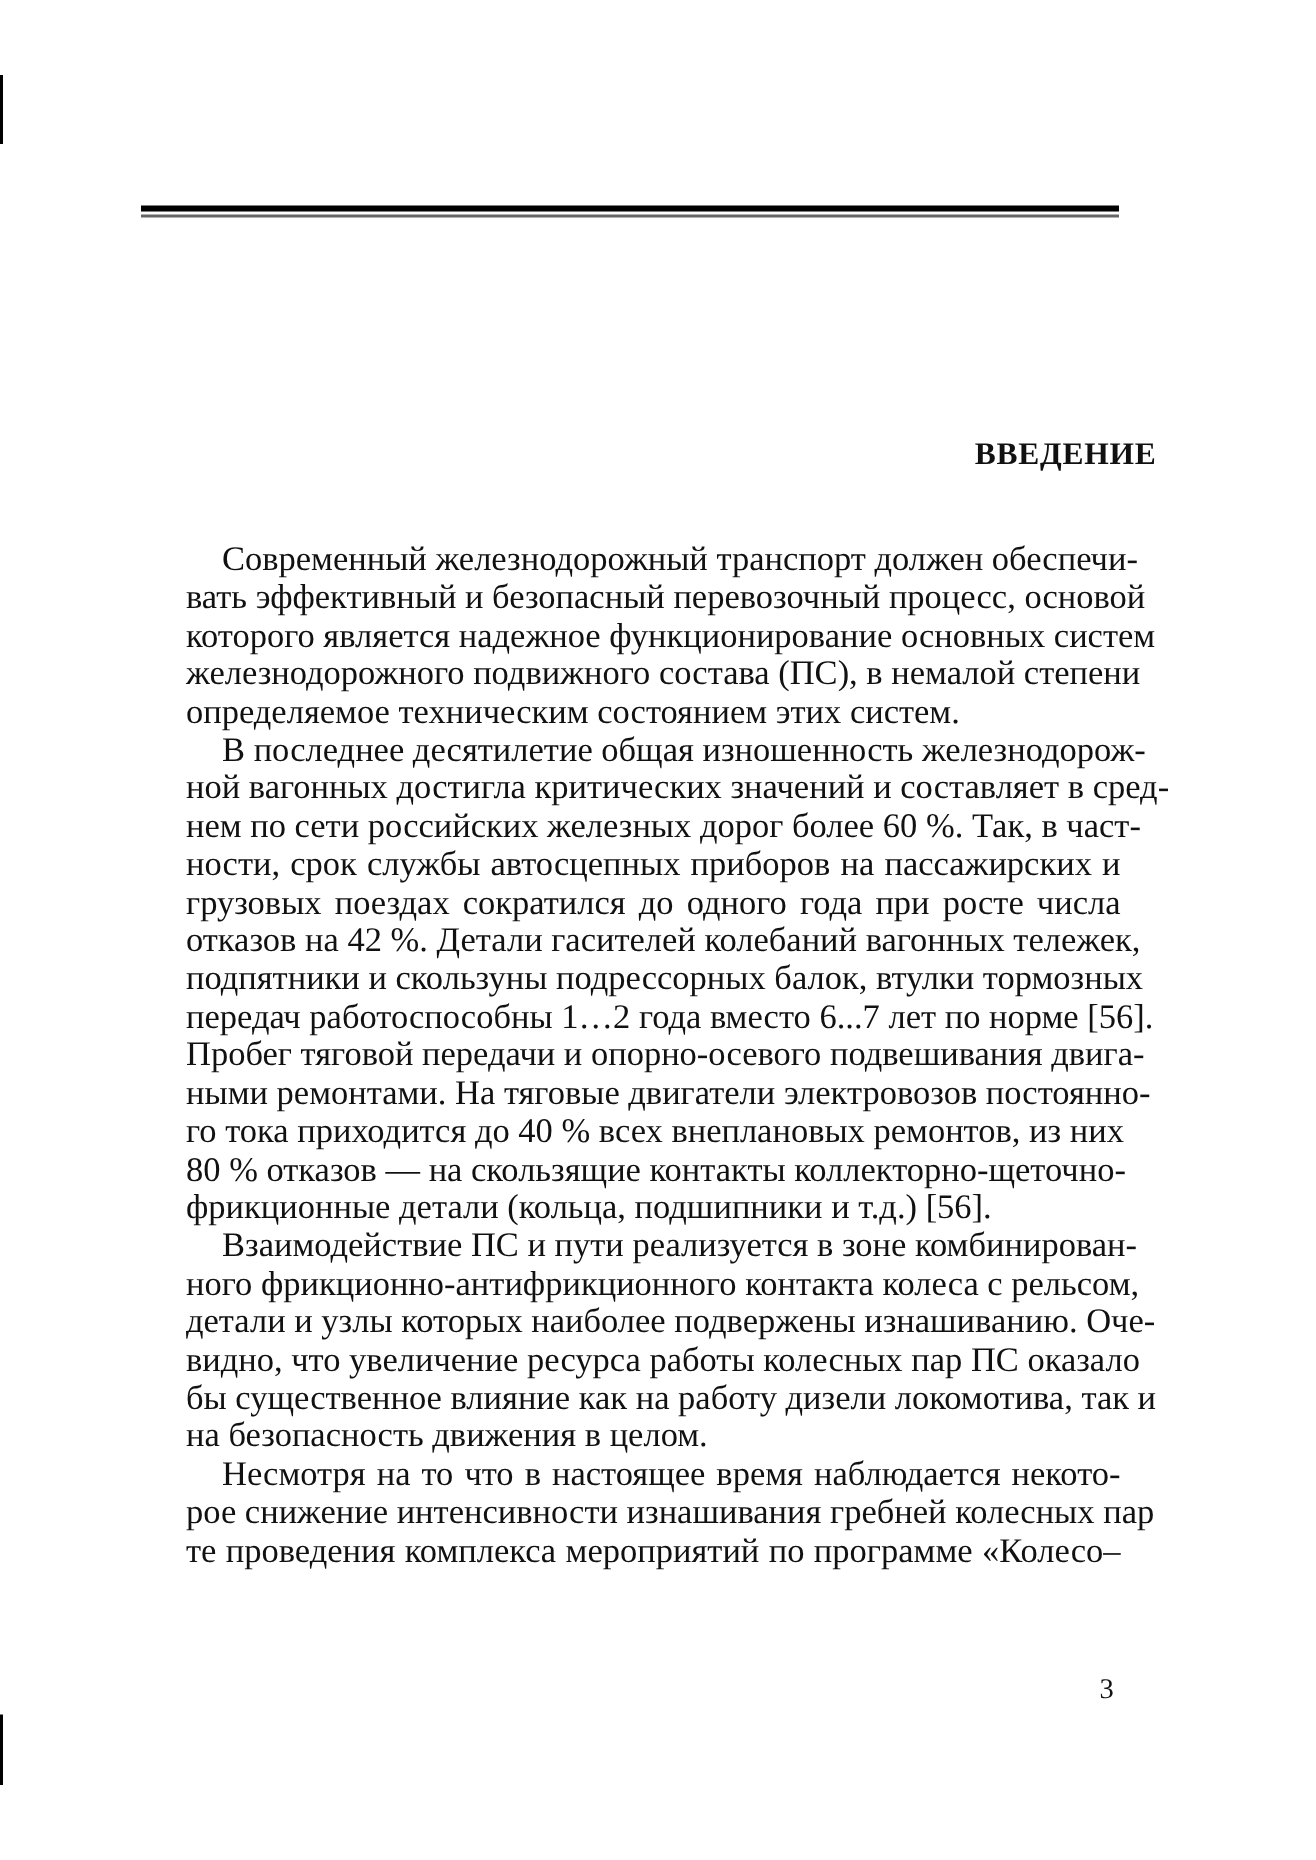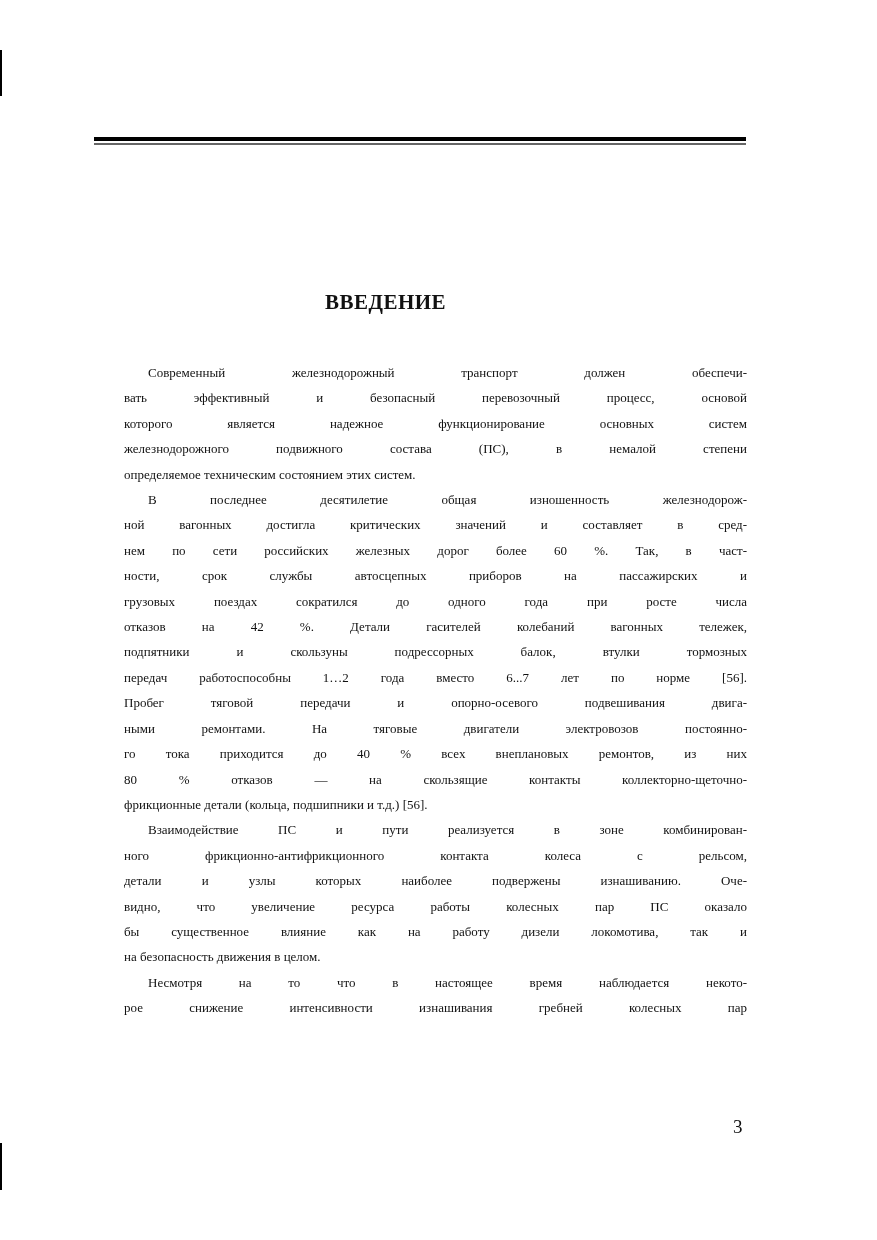--- a/index.html
+++ b/index.html
@@ -3,22 +3,22 @@
 <meta charset="utf-8">
 <style>
   html, body { margin: 0; padding: 0; background: #ffffff; }
   body { width: 877px; height: 1240px; position: relative; overflow: hidden; font-family: "Liberation Serif", serif; color: #111; }
   .edge-mark { position: absolute; left: 0; width: 2px; background: #000; }
   .edge-top { top: 50px; height: 46px; }
   .edge-bottom { top: 1143px; height: 47px; }
   .rule { position: absolute; left: 94px; width: 652px; }
   .rule-thick { top: 137px; height: 4px; background: #000; }
   .rule-thin { top: 143px; height: 2px; background: #666; }
-  .title { position: absolute; top: 290px; left: 0; width: 771px; text-align: center; font-weight: bold; font-size: 21px; letter-spacing: 0.5px; }
-  .body { position: absolute; top: 360px; left: 124px; width: 623px; font-size: 13px; line-height: 25.4px; text-align: justify; }
+  .title { position: absolute; top: 290px; left: 0; width: 771px; text-align: right; font-weight: bold; font-size: 21px; letter-spacing: 0.5px; }
+  .body { position: absolute; top: 360px; left: 124px; width: 623px; font-size: 23px; line-height: 25.4px; text-align: justify; }
   .body p { margin: 0; text-indent: 0; }
   .line { display: block; text-align: justify; text-align-last: justify; white-space: nowrap; }
   .line.last { text-align-last: left; }
   .line.indent { padding-left: 24px; }
   .page-num { position: absolute; top: 1116px; left: 733px; font-size: 19px; }
 </style>
 </head>
 <body>
 
 <div class="edge-mark edge-top"></div>
@@ -56,16 +56,17 @@
       <span class="line indent">Взаимодействие ПС и пути реализуется в зоне комбинирован-</span>
       <span class="line">ного фрикционно-антифрикционного контакта колеса с рельсом,</span>
       <span class="line">детали и узлы которых наиболее подвержены изнашиванию. Оче-</span>
       <span class="line">видно, что увеличение ресурса работы колесных пар ПС оказало</span>
       <span class="line">бы существенное влияние как на работу дизели локомотива, так и</span>
       <span class="line last">на безопасность движения в целом.</span>
     </p>
     <p>
       <span class="line indent">Несмотря на то что в настоящее время наблюдается некото-</span>
       <span class="line">рое снижение интенсивности изнашивания гребней колесных пар</span>
+      <span class="line">те проведения комплекса мероприятий по программе «Колесо–</span>
     </p>
   </div>
 
 <div class="page-num">3</div>
 
 </body></html>

